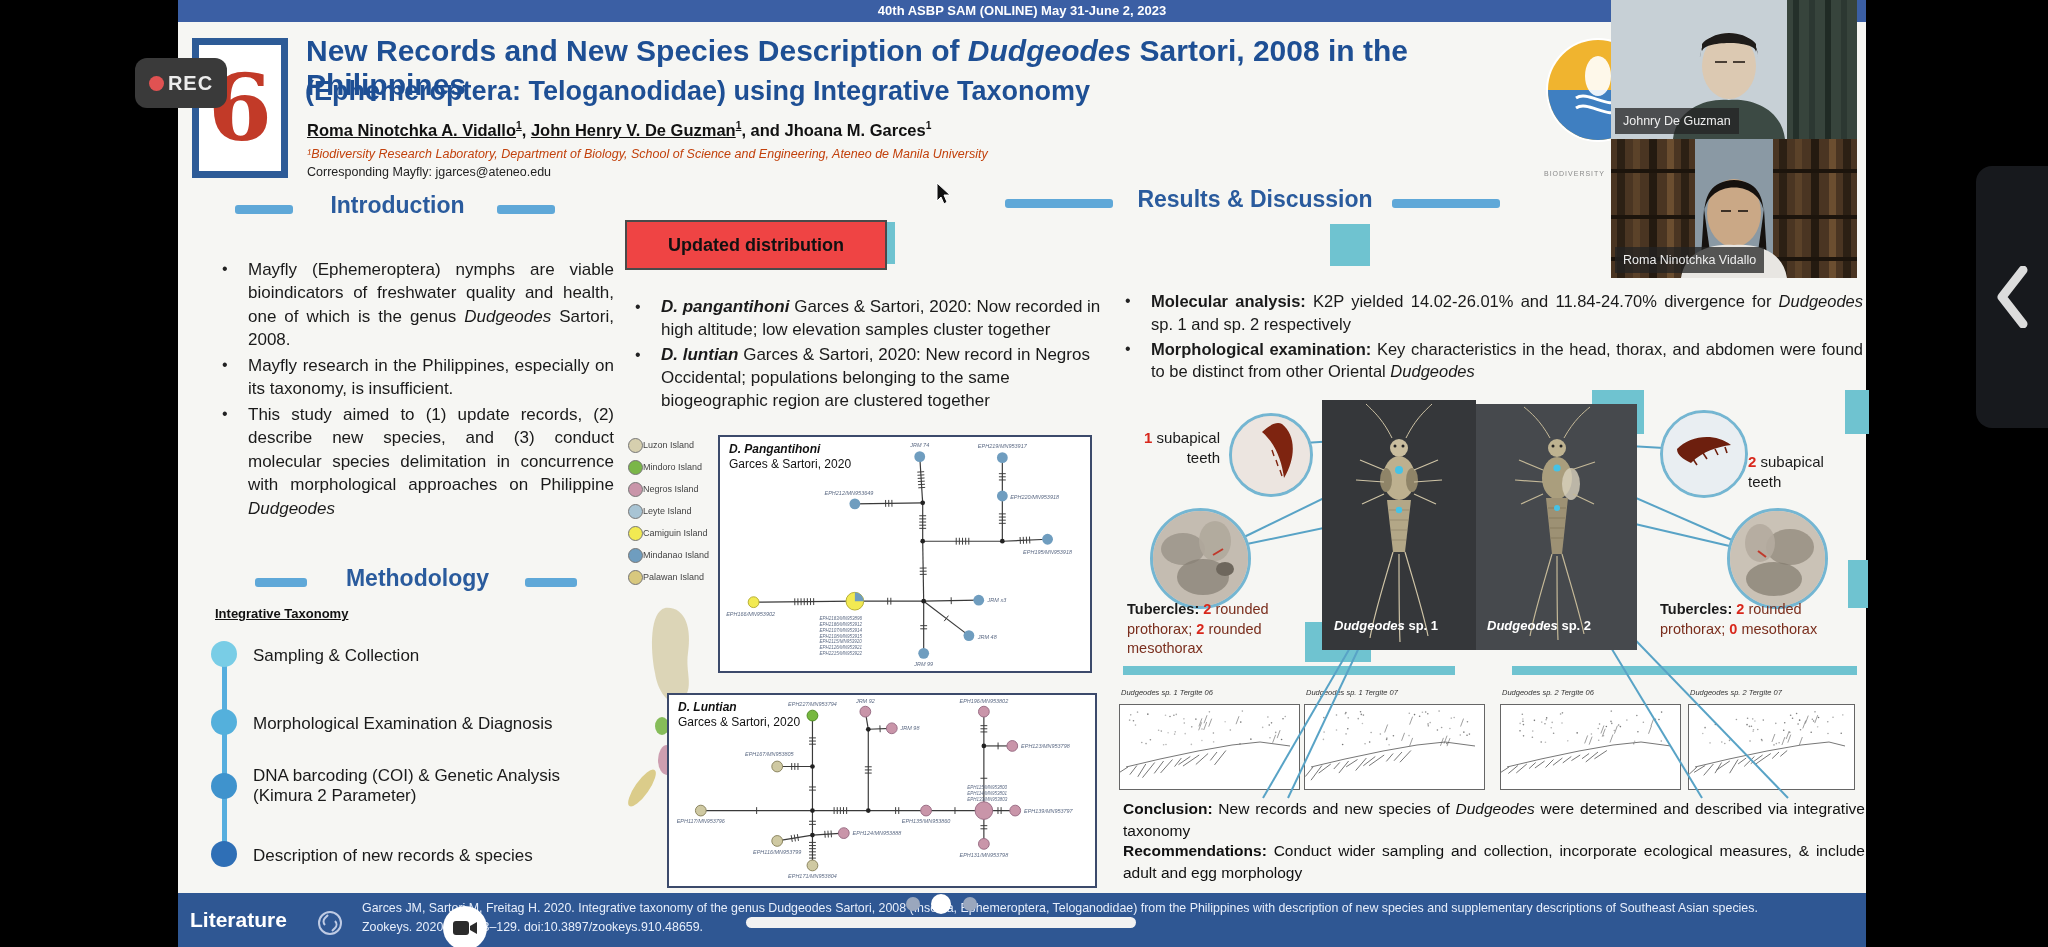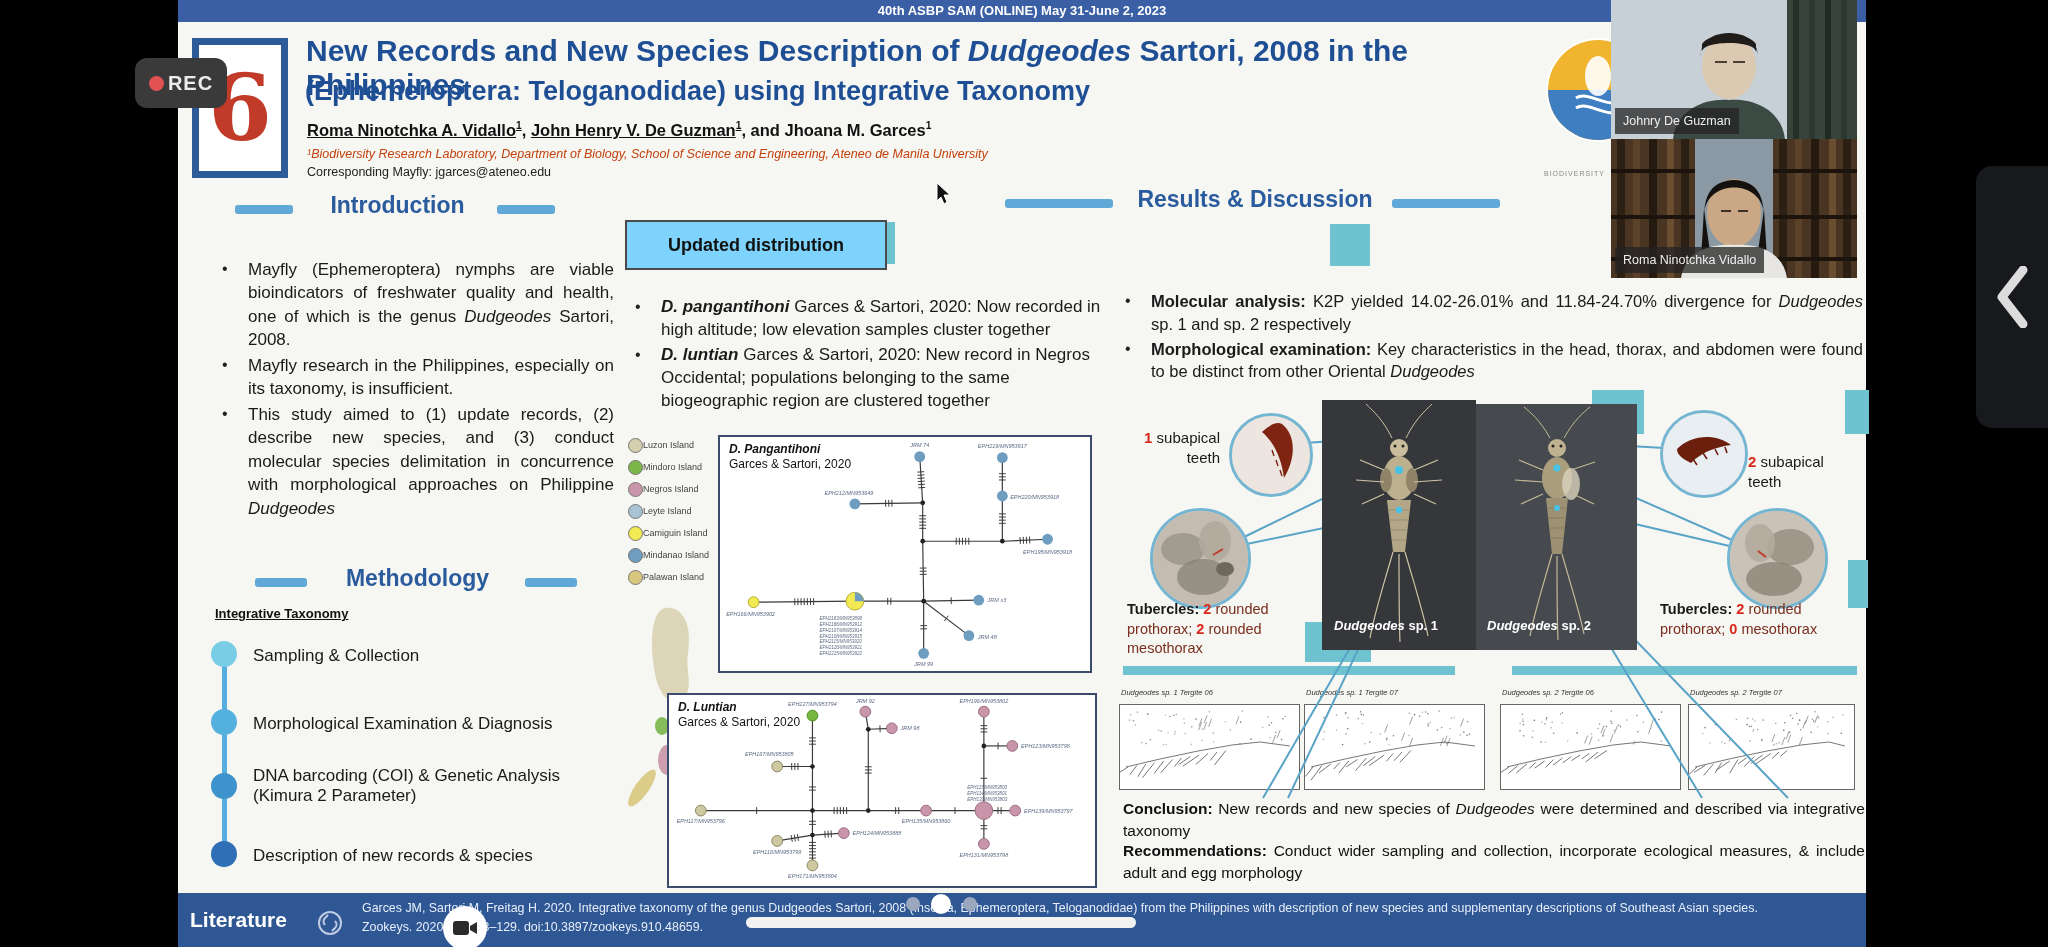--- a/index.html
+++ b/index.html
@@ -26,21 +26,21 @@
   .title2{left:305px;top:76px;width:1180px;font-size:27px;font-weight:700;color:var(--c-title,#1e4f94);}
   .authors{left:307px;top:120px;font-size:16.5px;color:#111;}
   .affil{left:307px;top:147px;font-size:12.5px;font-style:italic;color:#c2410c;}
   .corresp{left:307px;top:165px;font-size:12.5px;color:#222;}
   .dash{height:9px;background:var(--c-dash,#5fa8d8);border-radius:3px;}
   .sechead{font-size:23px;font-weight:700;color:var(--c-header,#2a5b9d);text-align:center;}
   .bullets{display:flex;flex-direction:column;gap:2px;}
   .bullet-row{display:flex;}
   .blt{width:26px;flex:none;font-size:16px;color:#222;}
   .btxt{flex:1;text-align:justify;color:#1a1a1a;}
-  .boxhead{background:#7dd3fc;border:2px solid #4a4a4a;display:flex;align-items:center;justify-content:center;
+  .boxhead{background:#ef4444;border:2px solid #4a4a4a;display:flex;align-items:center;justify-content:center;
            font-weight:700;font-size:18px;color:#111;z-index:3;}
   .teal{background:var(--c-teal,#6fc3d0);z-index:2;}
   .netbox{background:#fff;border:2px solid #3c4a6b;box-sizing:border-box;z-index:3;}
   .nettitle{position:absolute;left:9px;top:5px;font-size:12px;line-height:1.25;color:#111;}
   .nettitle .t1{font-weight:700;font-style:italic;}
   .stepdot{width:26px;height:26px;border-radius:50%;position:absolute;}
   .steplabel{position:absolute;font-size:17px;color:#1a1a1a;}
   .photo{z-index:4;}
   .photolabel{position:absolute;z-index:5;color:#fff;font-size:13px;}
   .inset{border-radius:50%;border:3px solid #74b6d2;overflow:hidden;z-index:5;background:#ded7d2;}

